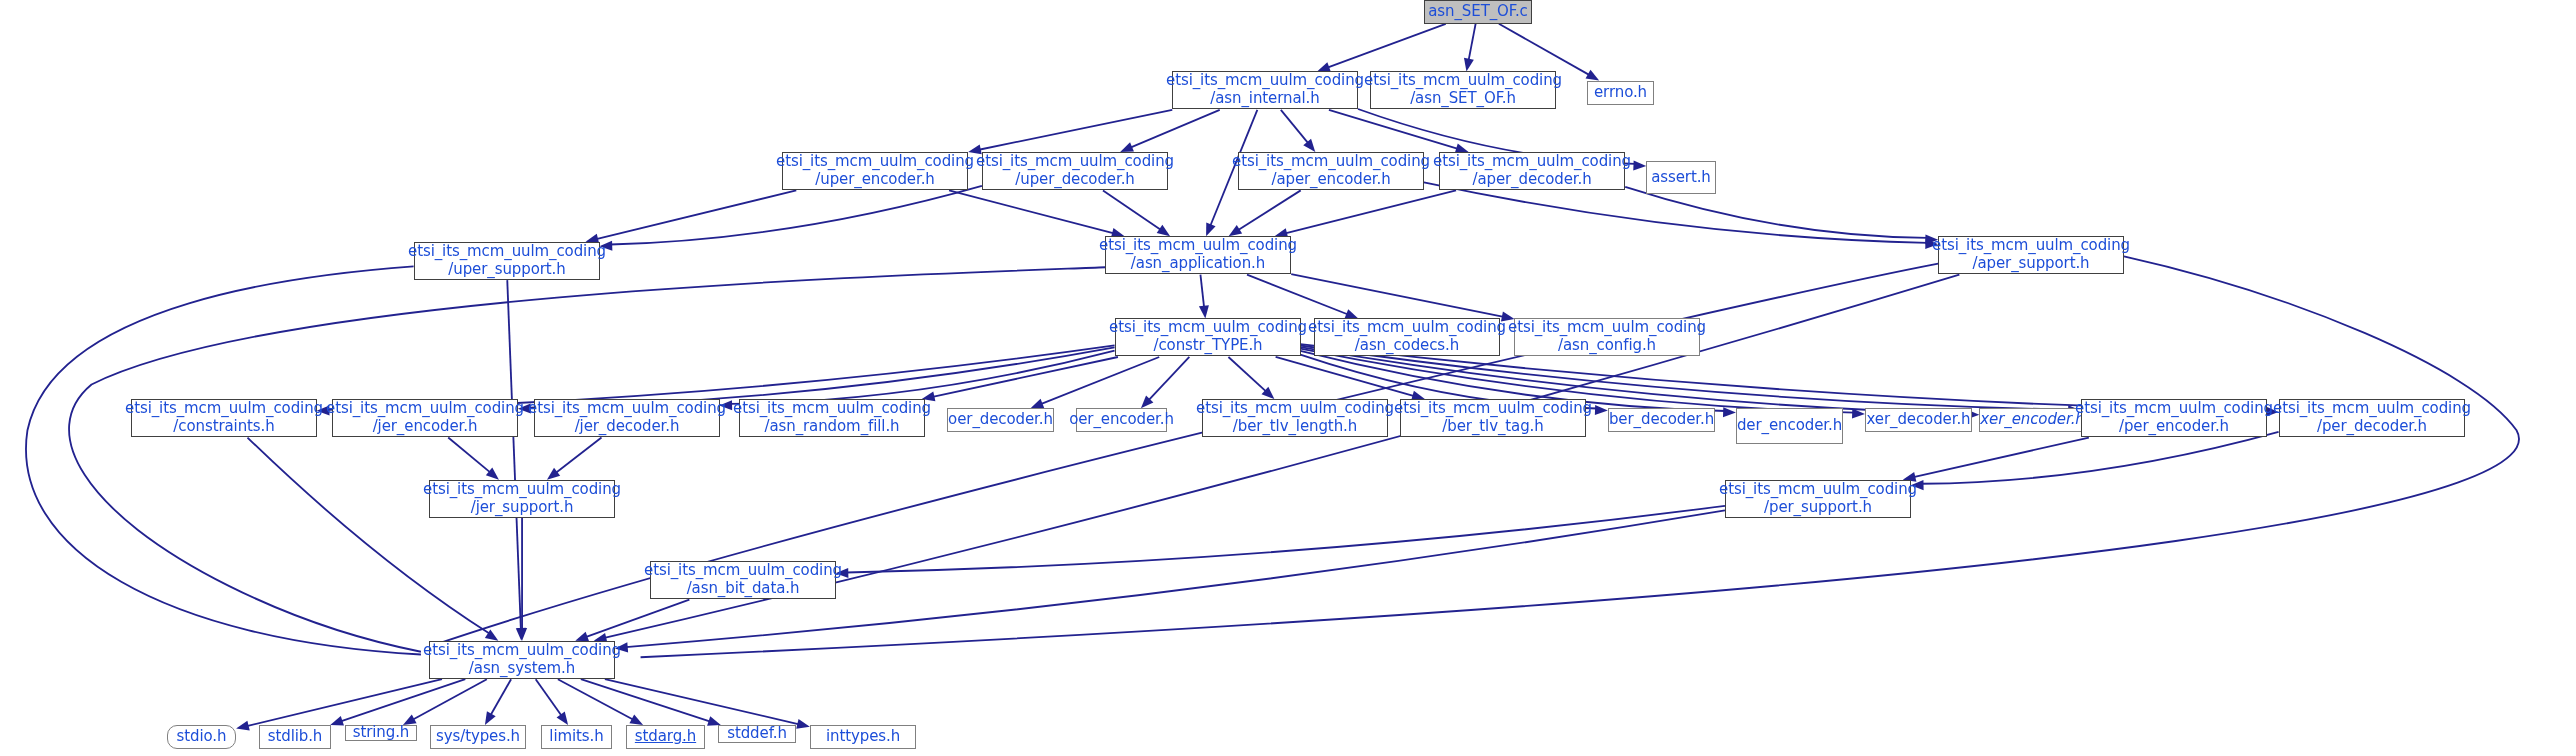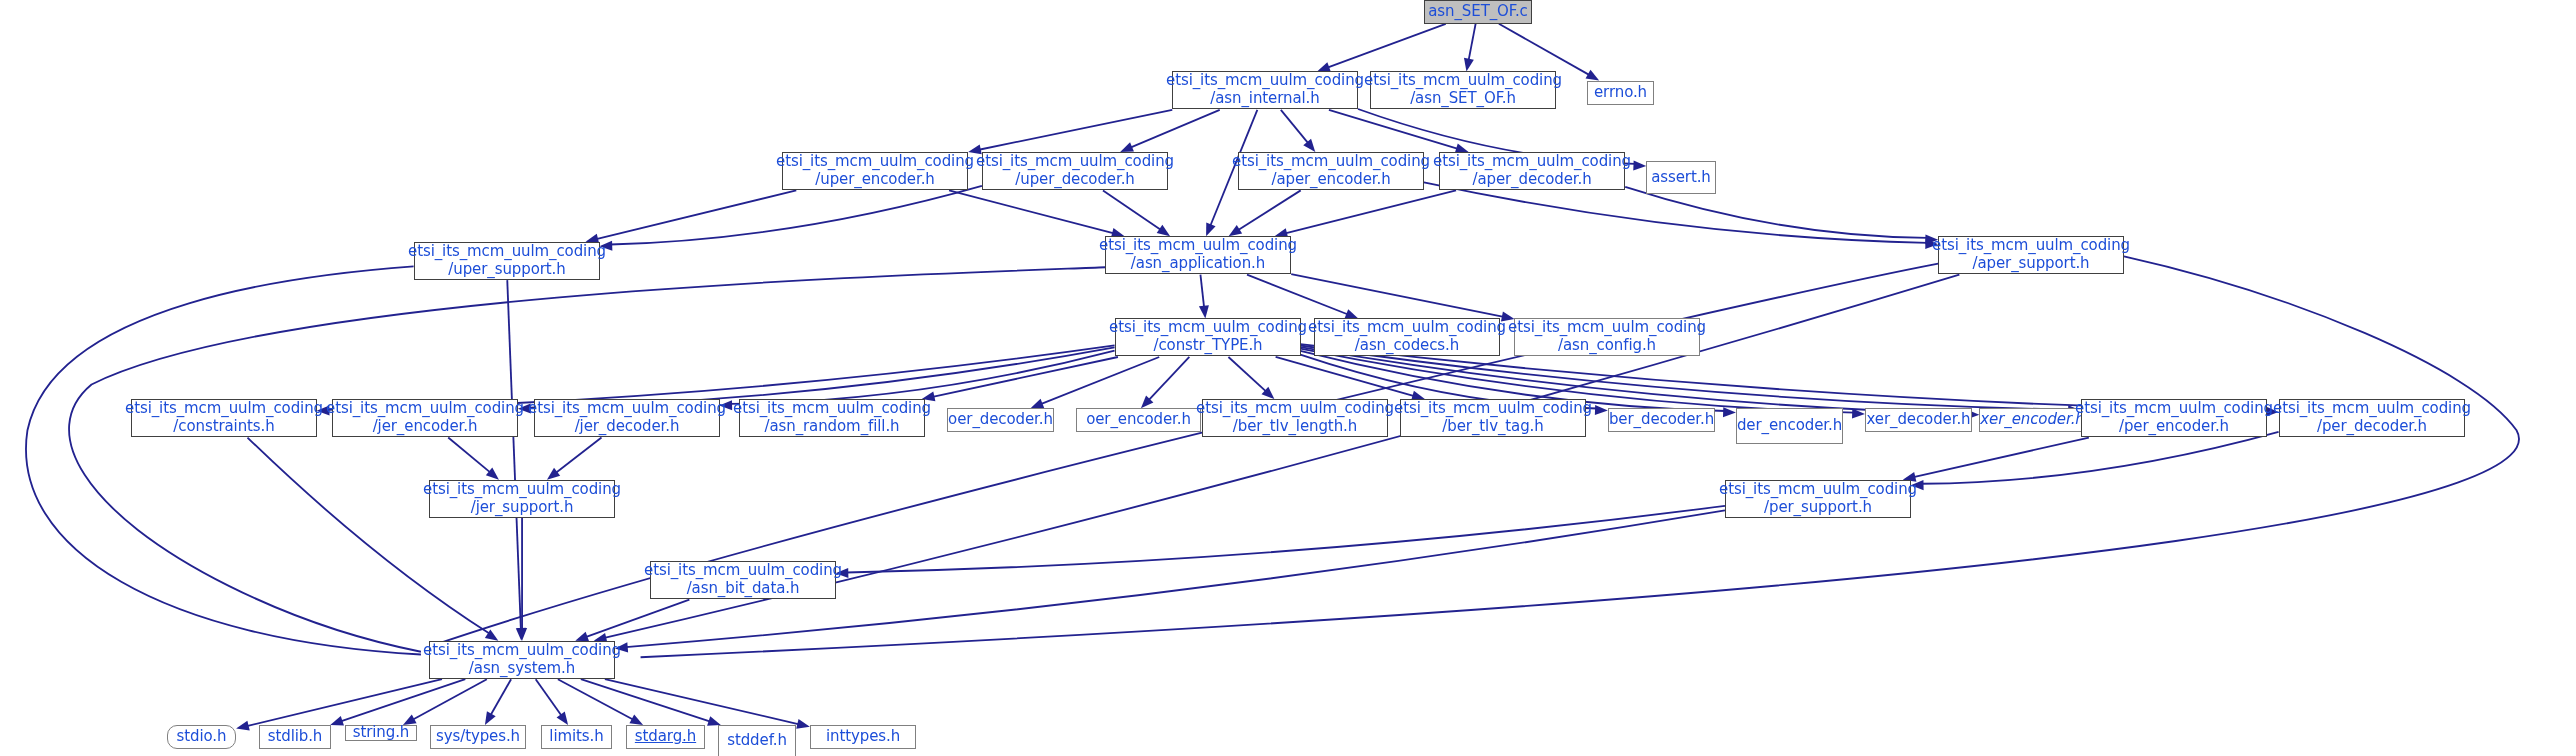--- a/index.html
+++ b/index.html
@@ -250,21 +250,21 @@
         <span class="node-line">etsi_its_mcm_uulm_coding</span>
         <span class="node-line">/jer_decoder.h</span>
       </div>
       <div class="node-box strong" style="left: 739px; top: 399px; width: 186px; height: 38px;">
         <span class="node-line">etsi_its_mcm_uulm_coding</span>
         <span class="node-line">/asn_random_fill.h</span>
       </div>
       <div class="node-box " style="left: 947px; top: 408px; width: 107px; height: 24px;">
         <span class="node-line">oer_decoder.h</span>
       </div>
-      <div class="node-box " style="left: 1076px; top: 408px; width: 125px; height: 24px;">
+      <div class="node-box " style="left: 1076px; top: 408px; width: 91px; height: 24px;">
         <span class="node-line">oer_encoder.h</span>
       </div>
       <div class="node-box strong" style="left: 1202px; top: 399px; width: 186px; height: 38px;">
         <span class="node-line">etsi_its_mcm_uulm_coding</span>
         <span class="node-line">/ber_tlv_length.h</span>
       </div>
       <div class="node-box strong" style="left: 1400px; top: 399px; width: 186px; height: 38px;">
         <span class="node-line">etsi_its_mcm_uulm_coding</span>
         <span class="node-line">/ber_tlv_tag.h</span>
       </div>
@@ -315,21 +315,21 @@
       </div>
       <div class="node-box " style="left: 430px; top: 725px; width: 96px; height: 24px;">
         <span class="node-line">sys/types.h</span>
       </div>
       <div class="node-box " style="left: 541px; top: 725px; width: 71px; height: 24px;">
         <span class="node-line">limits.h</span>
       </div>
       <div class="node-box " style="left: 626px; top: 725px; width: 79px; height: 24px; text-decoration: underline;">
         <span class="node-line">stdarg.h</span>
       </div>
-      <div class="node-box " style="left: 718px; top: 725px; width: 78px; height: 32px;">
+      <div class="node-box " style="left: 718px; top: 725px; width: 78px; height: 18px;">
         <span class="node-line">stddef.h</span>
       </div>
       <div class="node-box " style="left: 810px; top: 725px; width: 106px; height: 24px;">
         <span class="node-line">inttypes.h</span>
       </div>
     </div>
 </div>
 
 
 </body></html>

